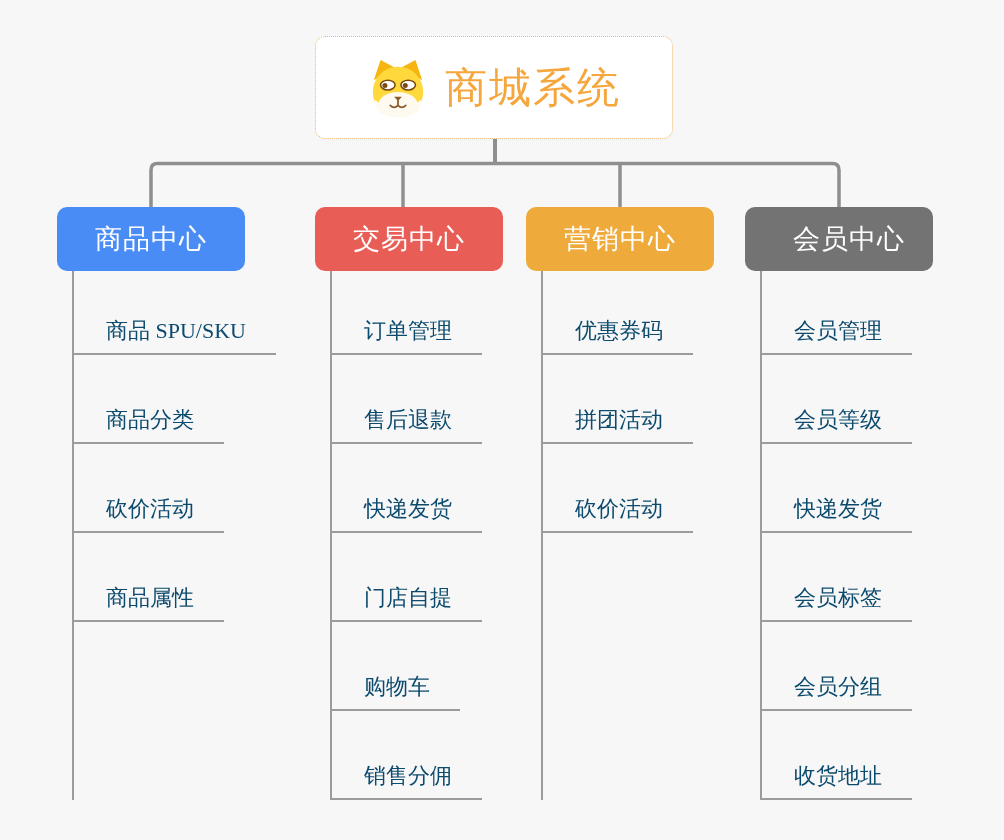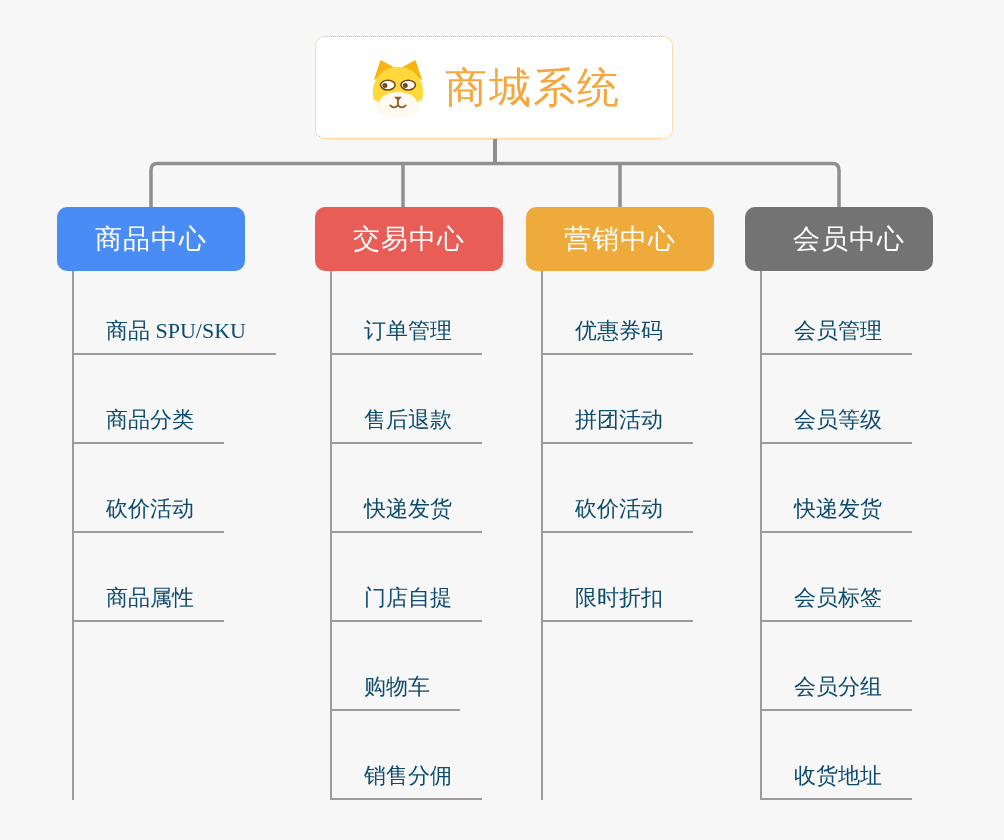--- a/index.html
+++ b/index.html
@@ -130,21 +130,20 @@
     </div>
   </div>
 
   <div class="branch branch-2">
     <div class="branch-box" style="background-color: rgb(239, 170, 60);">营销中心</div>
     <div class="trunk"></div>
     <div class="leaves">
       <div class="leaf">优惠券码</div>
       <div class="leaf">拼团活动</div>
       <div class="leaf">砍价活动</div>
-      <div class="leaf">限时折扣</div>
     </div>
   </div>
 
   <div class="branch branch-3">
     <div class="branch-box" style="background-color: #737373; padding-left: 20px;">会员中心</div>
     <div class="trunk"></div>
     <div class="leaves">
       <div class="leaf">会员管理</div>
       <div class="leaf">会员等级</div>
       <div class="leaf">快递发货</div>

